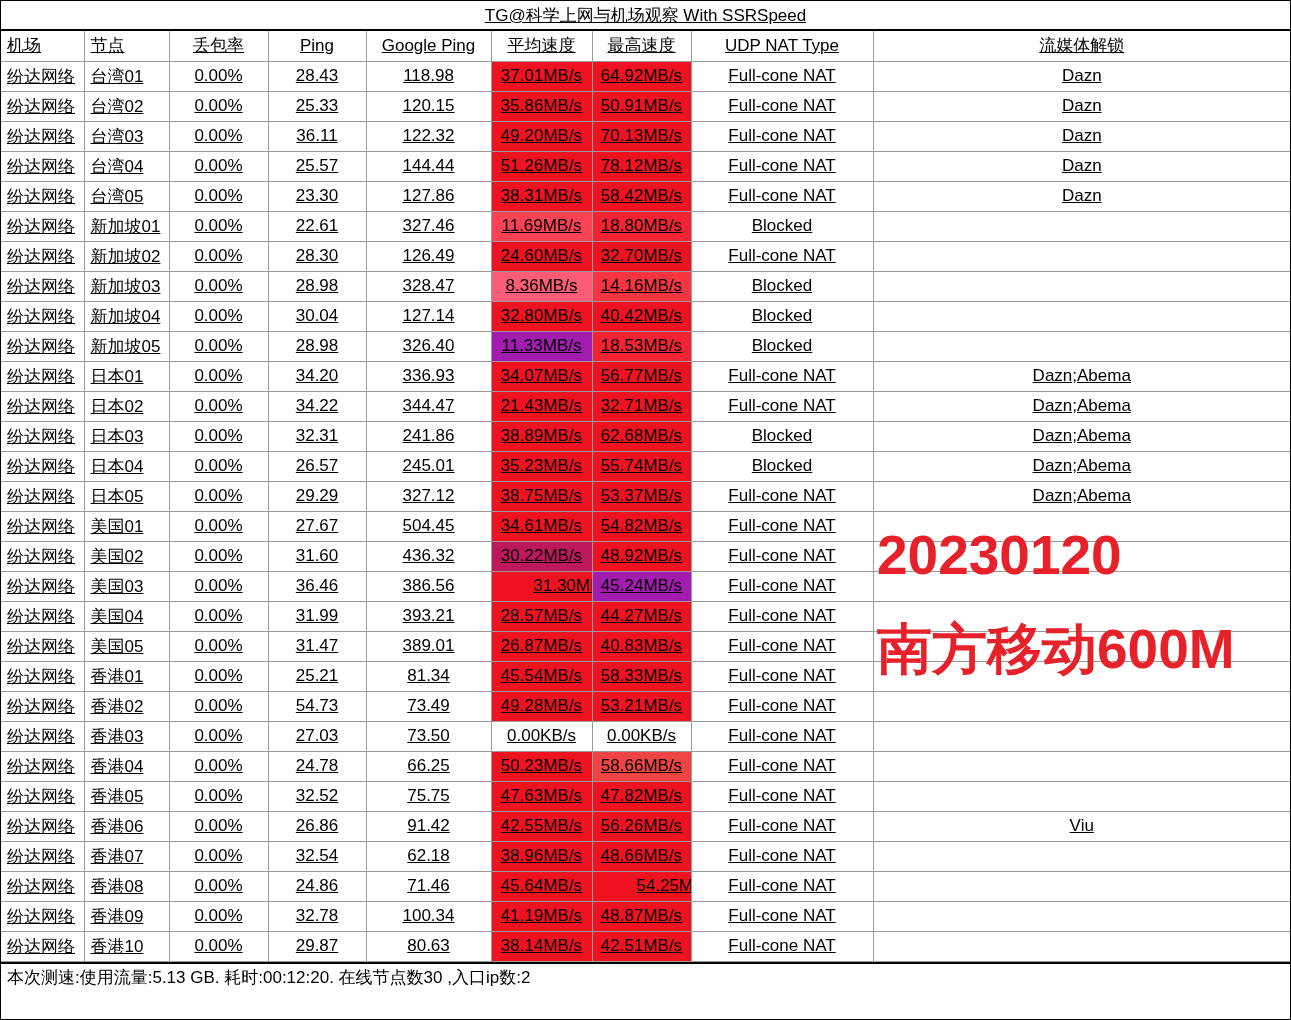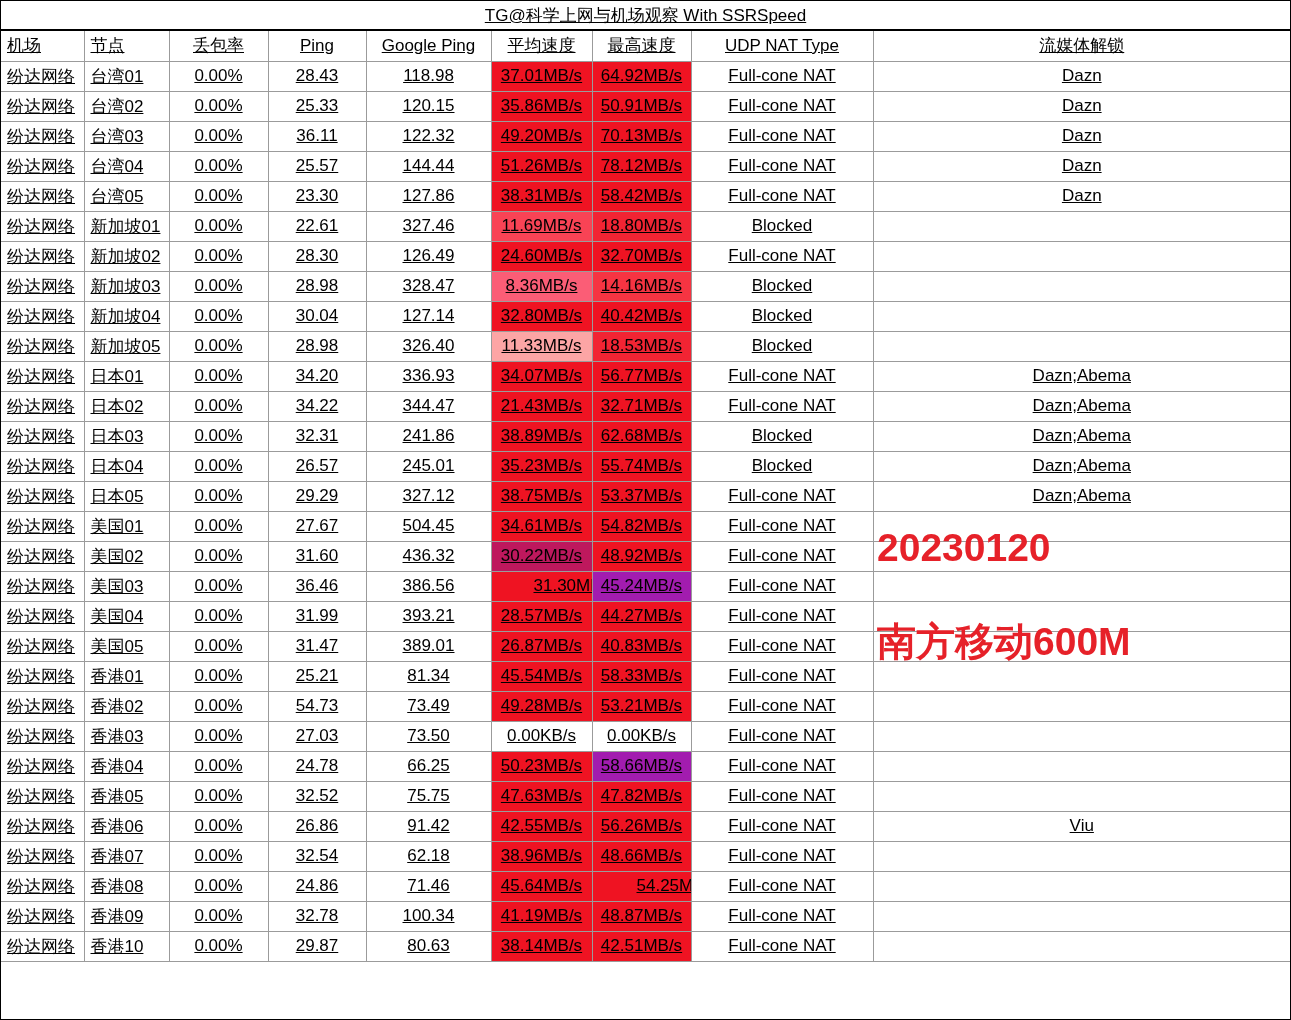--- a/index.html
+++ b/index.html
@@ -50,21 +50,21 @@
     padding-left:6px;
     background:#fff;
     white-space:nowrap;
   }
   .footer-1 { bottom:28px; border-top:2px solid #000; }
   .footer-2 { bottom:0;    border-top:1px solid #808080; }
 
   .watermark {
     position:absolute;
     left:876px;
-    font-size:39px;
+    font-size:55px;
     font-weight:bold;
     line-height:1;
     letter-spacing:0px;
     z-index:5;
     white-space:nowrap;
     pointer-events:none;
   }
   .wm-1 { top:527px; }
   .wm-2 { top:621px; }
 </style>
@@ -199,21 +199,21 @@
           <td style="background-color: rgb(239, 19, 34);">40.42MB/s</td>
           <td>Blocked</td>
           <td></td>
         </tr>
         <tr>
           <td class="td-left">纷达网络</td>
           <td class="td-left">新加坡05</td>
           <td>0.00%</td>
           <td>28.98</td>
           <td>326.40</td>
-          <td style="background-color: #fca5a5;">11.33MB/s</td>
+          <td style="background-color: #a21caf;">11.33MB/s</td>
           <td style="background-color: rgb(242, 36, 51);">18.53MB/s</td>
           <td>Blocked</td>
           <td></td>
         </tr>
         <tr>
           <td class="td-left">纷达网络</td>
           <td class="td-left">日本01</td>
           <td>0.00%</td>
           <td>34.20</td>
           <td>336.93</td>
@@ -354,21 +354,21 @@
           <td>Full-cone NAT</td>
           <td></td>
         </tr>
         <tr>
           <td class="td-left">纷达网络</td>
           <td class="td-left">香港04</td>
           <td>0.00%</td>
           <td>24.78</td>
           <td>66.25</td>
           <td style="background-color: rgb(239, 19, 34);">50.23MB/s</td>
-          <td style="background-color: #a21caf;">58.66MB/s</td>
+          <td style="background-color: #ef4444;">58.66MB/s</td>
           <td>Full-cone NAT</td>
           <td></td>
         </tr>
         <tr>
           <td class="td-left">纷达网络</td>
           <td class="td-left">香港05</td>
           <td>0.00%</td>
           <td>32.52</td>
           <td>75.75</td>
           <td style="background-color: rgb(239, 19, 34);">47.63MB/s</td>
@@ -430,14 +430,15 @@
           <td style="background-color: rgb(239, 19, 34);">42.51MB/s</td>
           <td>Full-cone NAT</td>
           <td></td>
         </tr>
       </tbody>
   </table>
 
   <div class="watermark wm-1" style="color: rgb(230, 33, 41);">20230120</div>
   <div class="watermark wm-2" style="color: rgb(230, 33, 41);">南方移动600M</div>
 
+  <div class="footer footer-1">本次测速:使用流量:5.13 GB. 耗时:00:12:20. 在线节点数30 ,入口ip数:2</div>
 
 </div>
 
 </body></html>

